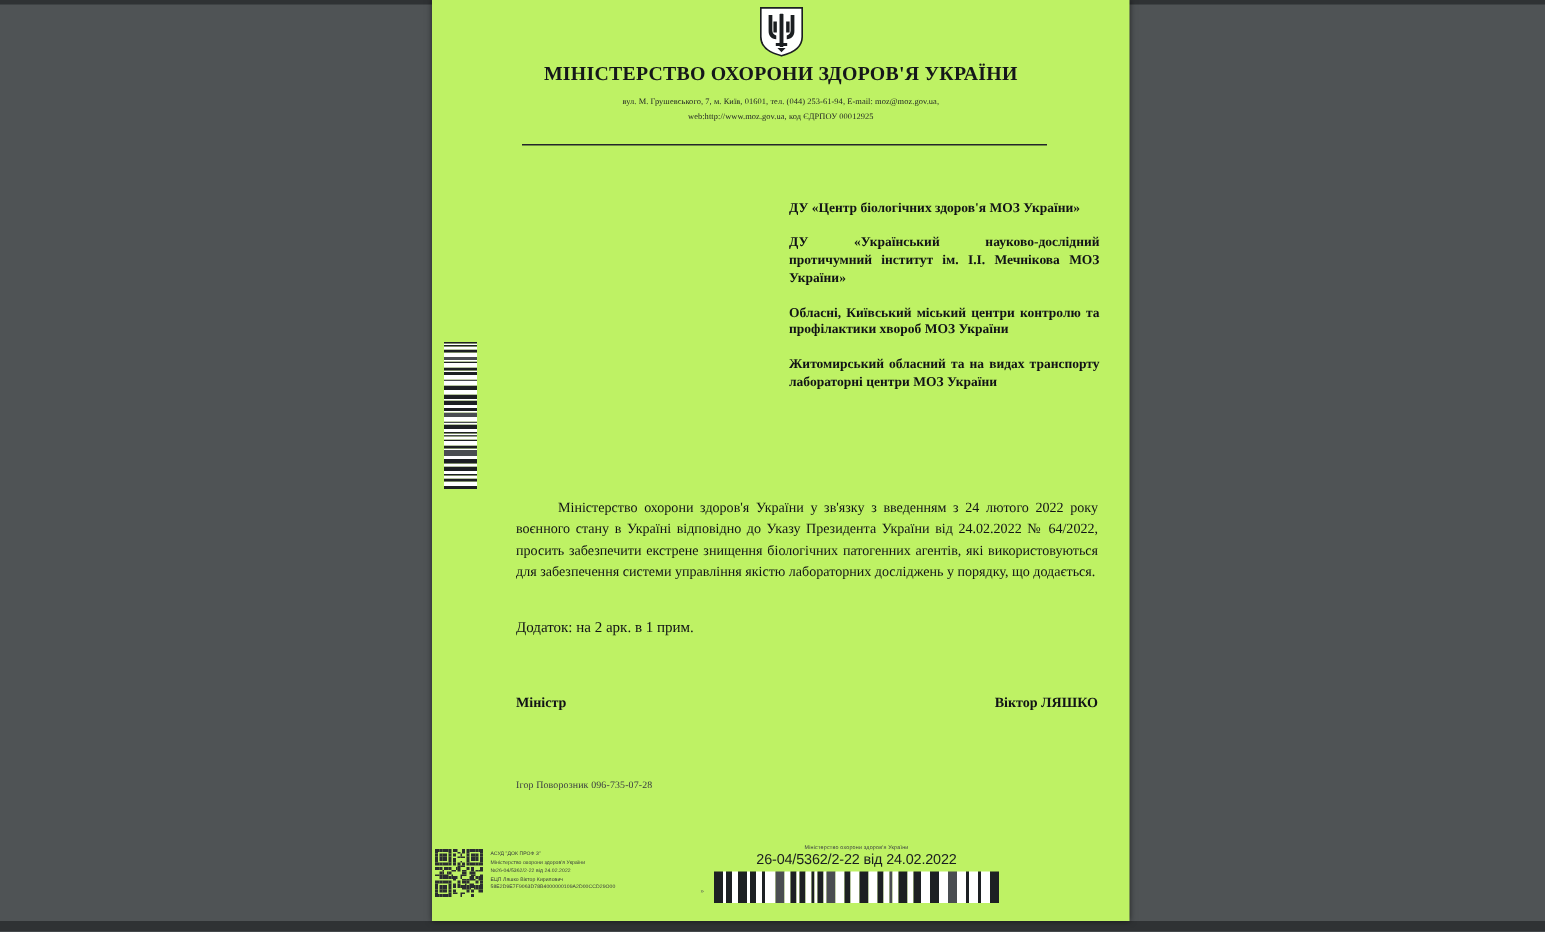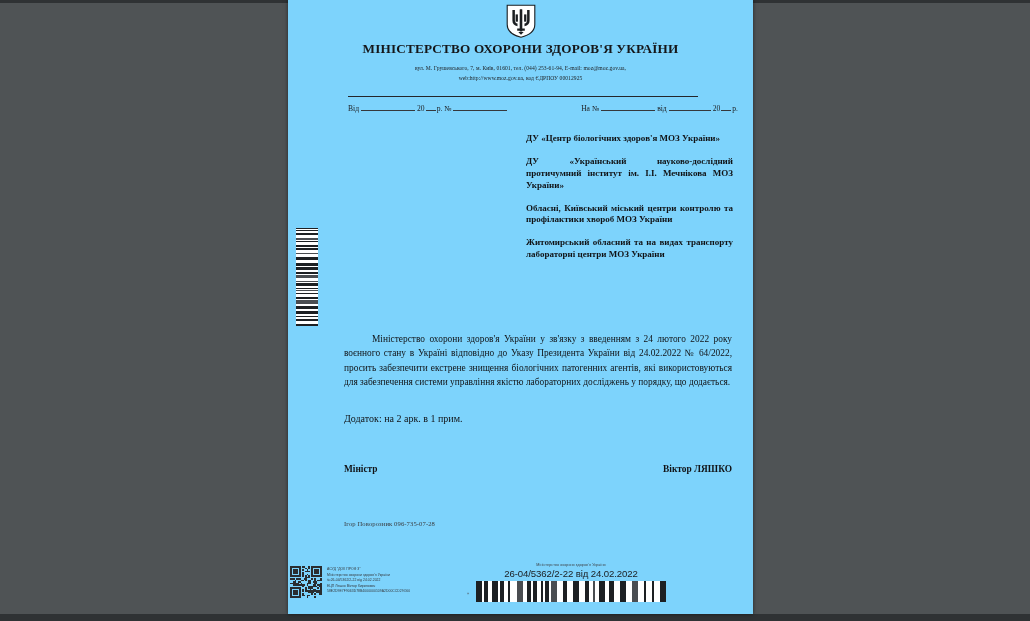--- a/index.html
+++ b/index.html
@@ -34,21 +34,21 @@
     background: #2f3234;
   }
 
   
   #page {
     position: absolute;
     left: 288px;
     top: 0;
     width: 465px;
     height: 614px;
-    background: #7dd3fc;
+    background: #bef264;
     box-shadow: 0 0 4px rgba(0,0,0,.55);
     overflow: hidden;
   }
 
   
   .emblem {
     position: absolute;
     left: 0; right: 0;
     top: 4px;
     text-align: center;
@@ -283,24 +283,20 @@
 
   <div class="org-title">МІНІСТЕРСТВО ОХОРОНИ ЗДОРОВ'Я УКРАЇНИ</div>
 
   <div class="org-contacts">
     <div>вул. М. Грушевського, 7, м. Київ, 01601, тел. (044) 253-61-94, E-mail: moz@moz.gov.ua,</div>
     <div>web:http://www.moz.gov.ua, код ЄДРПОУ 00012925</div>
   </div>
 
   <div class="hrule"></div>
 
-  <div class="refline">
-    <span class="rl-left"><span>Від</span><span class="rule-m"></span><span>20</span><span class="rule-xs"></span><span>р. №</span><span class="rule-m"></span></span>
-    <span class="rl-right"><span>На №</span><span class="rule-m"></span><span>від</span><span class="rule-s"></span><span>20</span><span class="rule-xs"></span><span>р.</span></span>
-  </div>
 
   <div id="margin-barcode">
     <div class="mb-inner">
         <span class="bar" style="flex:2;background:#1d2023"></span>
         <span class="bar" style="flex:3;background:#ffffff"></span>
         <span class="bar" style="flex:2;background:#1d2023"></span>
         <span class="bar" style="flex:1;background:#ffffff"></span>
         <span class="bar" style="flex:1;background:#1d2023"></span>
         <span class="bar" style="flex:2;background:#ffffff"></span>
         <span class="bar" style="flex:3;background:#1d2023"></span>

